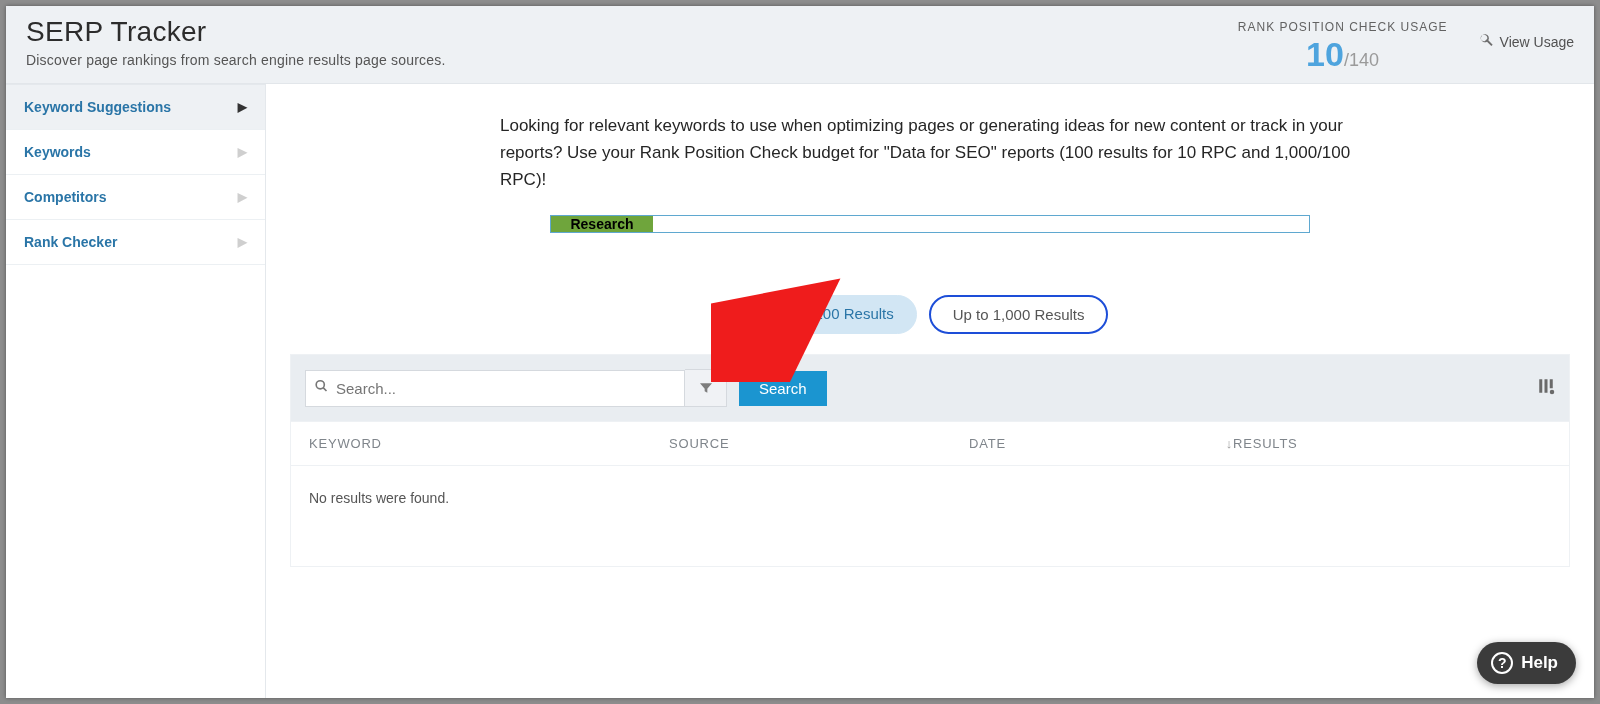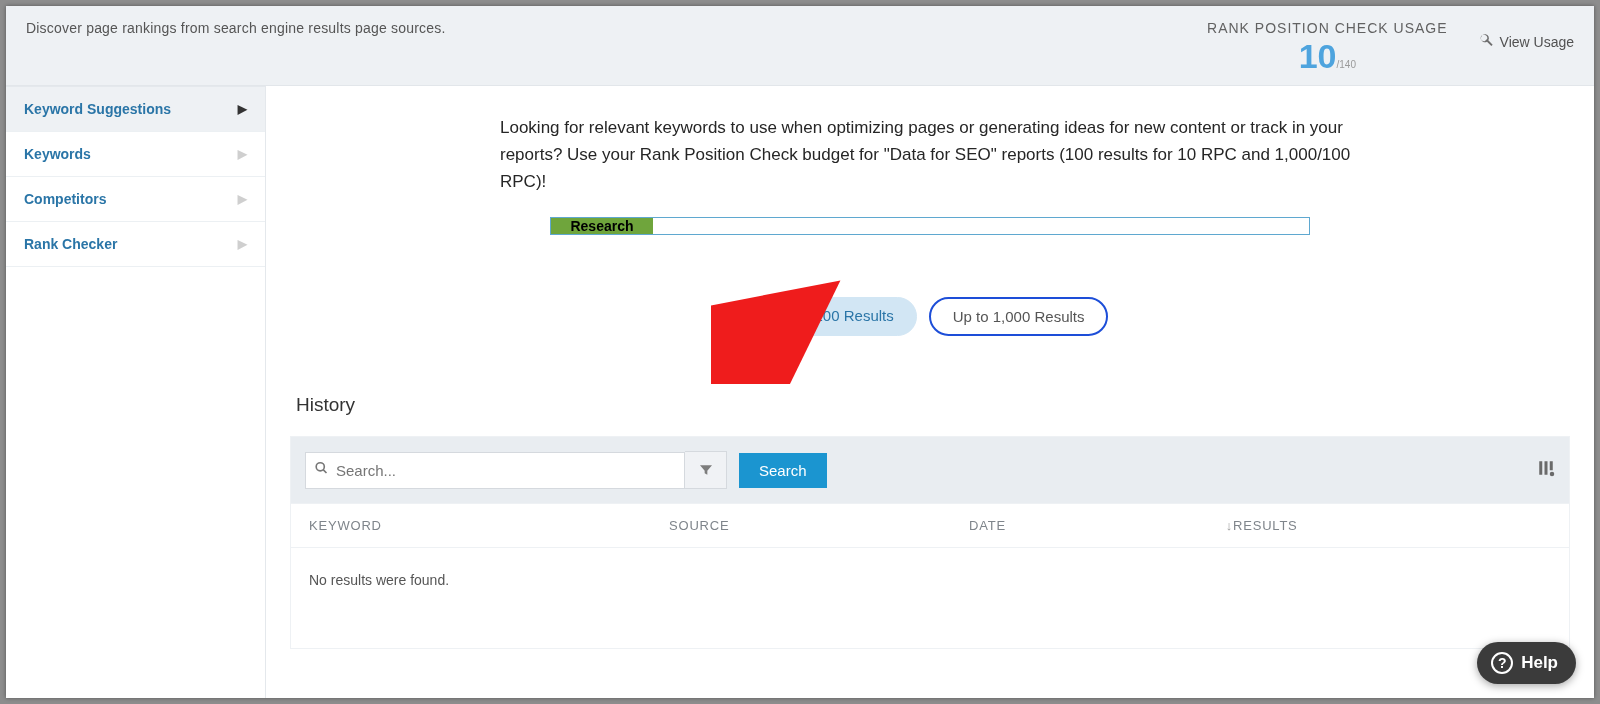--- a/index.html
+++ b/index.html
@@ -25,23 +25,23 @@
     min-height: 74px;
   }
   .titleblock { flex: 1; }
   .titleblock h1 { font-size: 28px; font-weight: 500; color: #2c2c2c; letter-spacing: .3px; font-family: Arial, sans-serif;}
   .titleblock .subtitle { font-size: 14px; color: #555; margin-top: 4px; letter-spacing: .2px; }
   .usageblock {
     text-align: center;
     min-width: 210px;
     padding-top: 4px;
   }
-  .usageblock .usage-title { font-size: 14px; letter-spacing: 1px; color: #626262; }
+  .usageblock .usage-title { font-size: 12px; letter-spacing: 1px; color: #626262; text-align: right; }
   .usageblock .usage-count { font-size: 34px; font-weight: 800; color: #4ea4de; line-height: 1.2; }
-  .usageblock .usage-count span { font-size: 10px; font-weight: 400; color: #9a9a9a; }
+  .usageblock .usage-count span { font-size: 18px; font-weight: 400; color: #9a9a9a; }
   .viewusage {
     display: flex;
     align-items: center;
     gap: 6px;
     padding-top: 16px;
     padding-left: 30px;
     font-size: 14px;
     color: #525252;
   }
   .viewusage a { color: #525252; cursor: pointer; }
@@ -251,20 +251,21 @@
     top: 188px;
     pointer-events: none;
   }
 </style>
 </head>
 <body>
 
 <div class="frame">
   <div class="topbar">
     <div class="titleblock">
+      <h1>SERP Tracker</h1>
       <div class="subtitle">Discover page rankings from search engine results page sources.</div>
     </div>
     <div class="usageblock">
       <div class="usage-title">RANK POSITION CHECK USAGE</div>
       <div class="usage-count">
         <b>10</b><span>/140</span>
       </div>
     </div>
     <div class="viewusage">
       <span class="wrench">
@@ -310,21 +311,20 @@
           </marker>
         </defs>
         <line x1="10" y1="98" x2="104" y2="26" stroke="#ef1c1c" stroke-width="16" stroke-linecap="round" marker-end="url(#ah)"></line>
       </svg>
 
       <div class="chips">
         <div class="chip active">Up to 100 Results</div>
         <div class="chip inactive">Up to 1,000 Results</div>
       </div>
 
-      <div class="history-h">History</div>
 
       <div class="historybox">
         <div class="histbar">
           <div class="histsearch">
             <span class="sicon">
               <svg width="15" height="15" viewBox="0 0 24 24" fill="none" stroke="#777" stroke-width="2.6">
                   <circle cx="10" cy="10" r="6.5"></circle>
                   <line x1="20" y1="20" x2="15" y2="15"></line>
                 </svg>
             </span>

